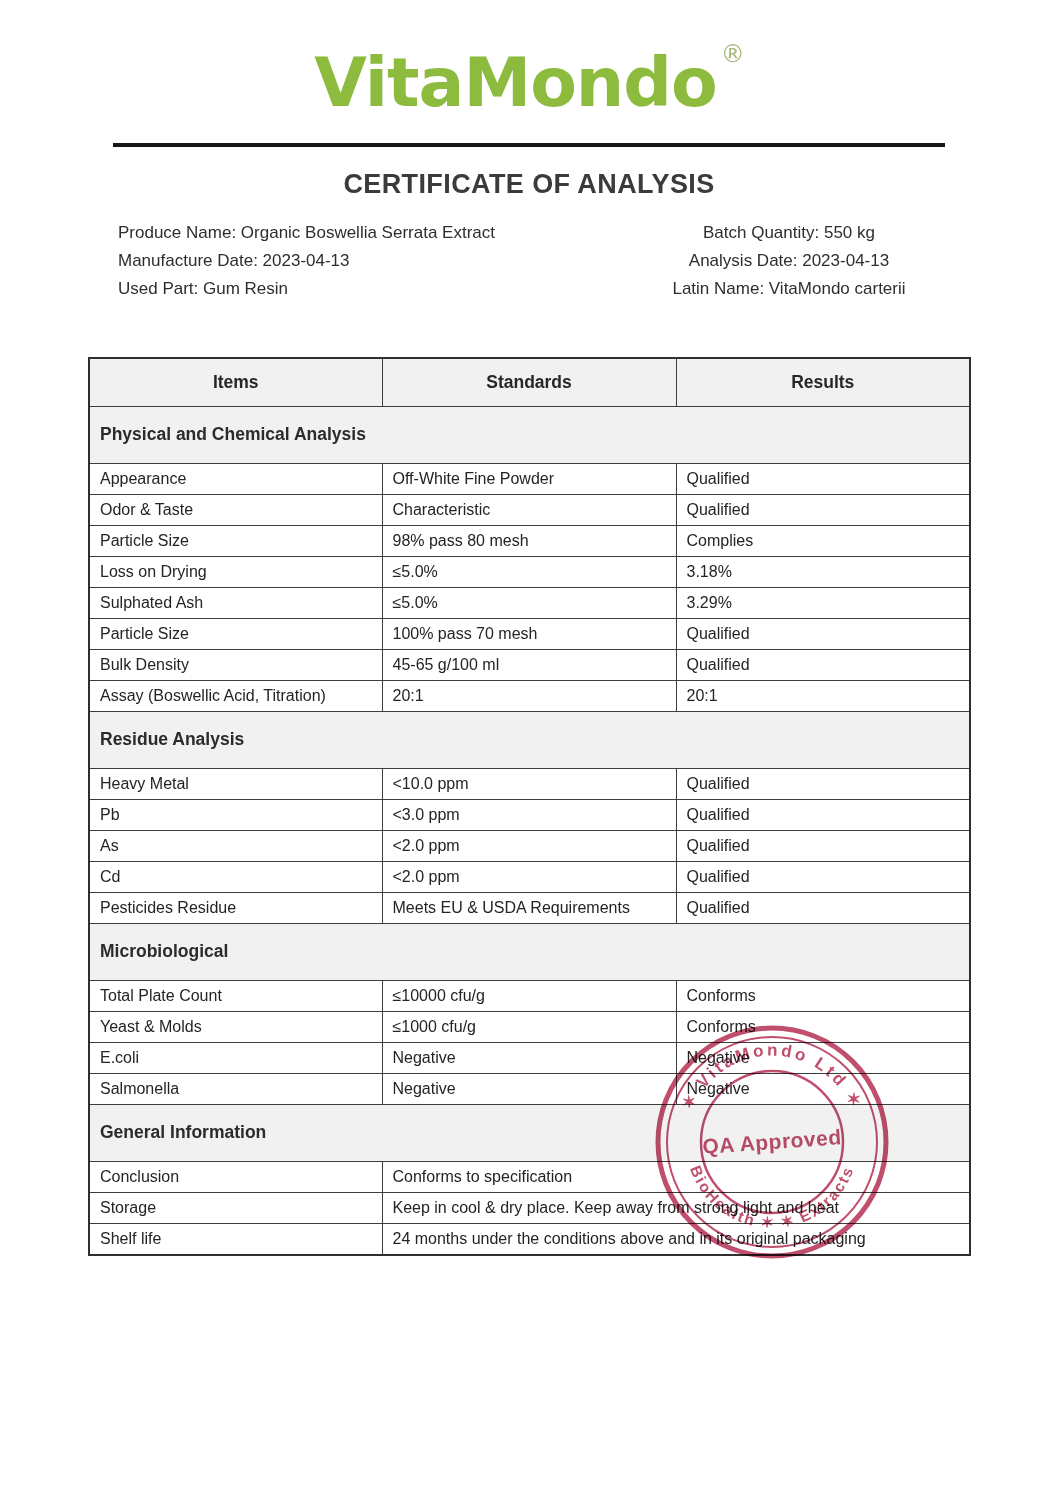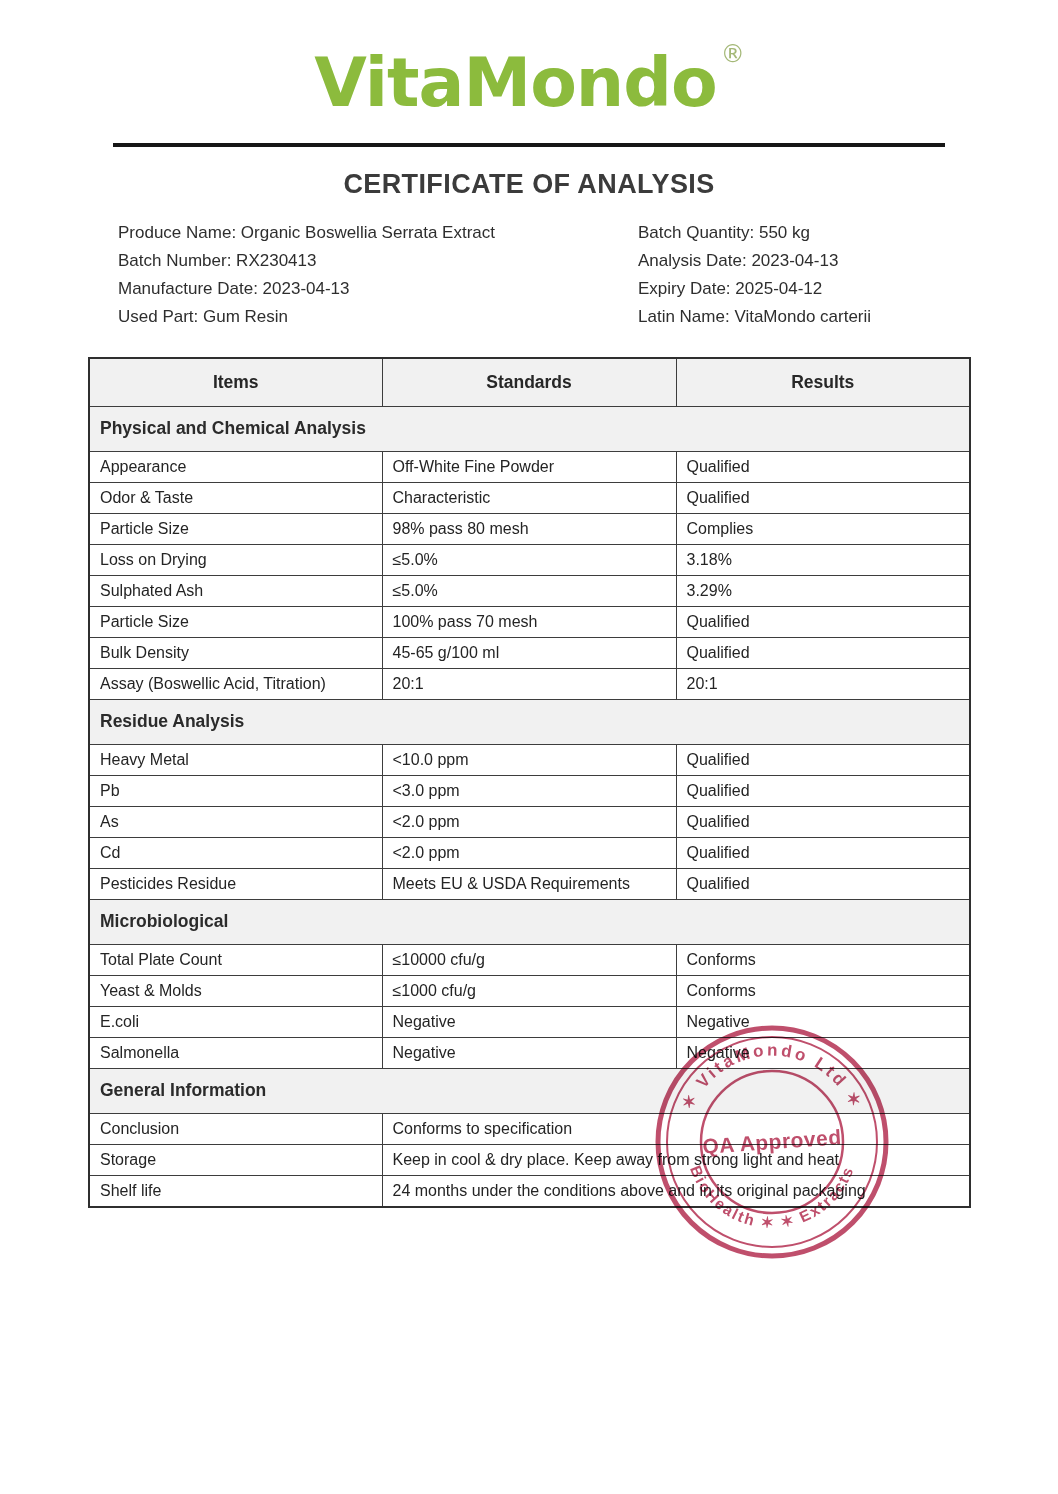--- a/index.html
+++ b/index.html
@@ -29,39 +29,39 @@
     text-align:center; font-size:27px; font-weight:bold;
     letter-spacing:0.4px; color:#3b3b3b;
   }
   
   .info {
     position:absolute; top:219px; left:118px; width:822px;
     display:flex;
   }
   .info-col { display:flex; flex-direction:column; }
   .info-col.left  { width:520px; }
-  .info-col.right { flex:1; }
+  .info-col.right { flex:1;text-align:center; }
   .info-line {
     height:28px; line-height:28px; font-size:17px; color:#2e2e2e;
     white-space:nowrap;
   }
   
   table.coa {
     position:absolute; top:357px; left:88px; width:881px;
     border-collapse:collapse; table-layout:fixed;
     font-size:16px; color:#242424;
     border:2.5px solid #2f2f2f;
   }
   table.coa th, table.coa td { border:1.6px solid #3d3d3d; }
   table.coa th {
     height:48px; background:#f1f1f1; font-size:17.5px; font-weight:bold;
     text-align:center; color:#272727;margin-top:29px;
   }
   tr.section-row td {
-    height:45px; background:#f1f1f1; font-weight:bold; font-size:17.5px;
+    height:57px; background:#f1f1f1; font-weight:bold; font-size:17.5px;
     padding-left:10px; color:#2b2b2b;
   }
   tr.data-row td { height:29px; padding:6px 10px; background:#fff; }
   
   .stamp {
     position:absolute; left:650px; top:1020px; width:244px; height:244px;
     opacity:0.85; mix-blend-mode:multiply; pointer-events:none;
   }
   .stamp text {
     font-family:"Liberation Sans", sans-serif; font-weight:bold;
@@ -79,28 +79,26 @@
     <span>VitaMondo</span><span class="reg">®</span>
   </div>
 
   <div class="rule"></div>
 
   <div class="doc-title">CERTIFICATE OF ANALYSIS</div>
 
   <div class="info">
     <div class="info-col left" id="info-left">
         <div class="info-line">Produce Name: Organic Boswellia Serrata Extract</div>
-        <div class="info-line">Batch Number: RX230413</div>
         <div class="info-line">Manufacture Date: 2023-04-13</div>
         <div class="info-line">Used Part: Gum Resin</div>
       </div>
     <div class="info-col right" id="info-right">
         <div class="info-line">Batch Quantity: 550 kg</div>
         <div class="info-line">Analysis Date: 2023-04-13</div>
-        <div class="info-line">Expiry Date: 2025-04-12</div>
         <div class="info-line">Latin Name: VitaMondo carterii</div>
       </div>
   </div>
 
   <table class="coa">
     <colgroup>
       <col style="width:293px">
         <col style="width:294px">
         <col style="width:294px">
     </colgroup>

